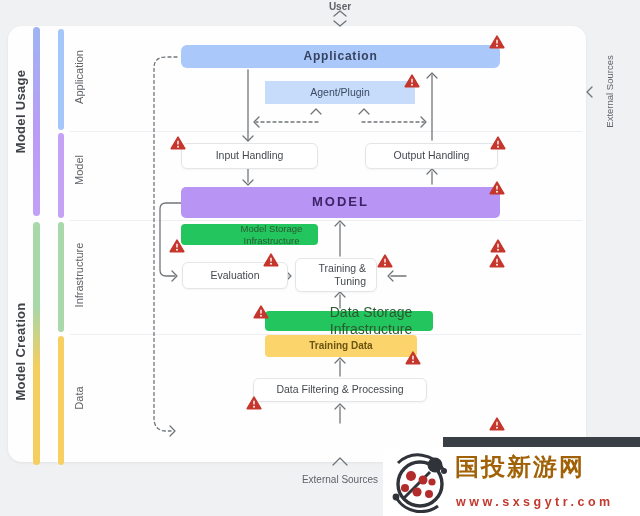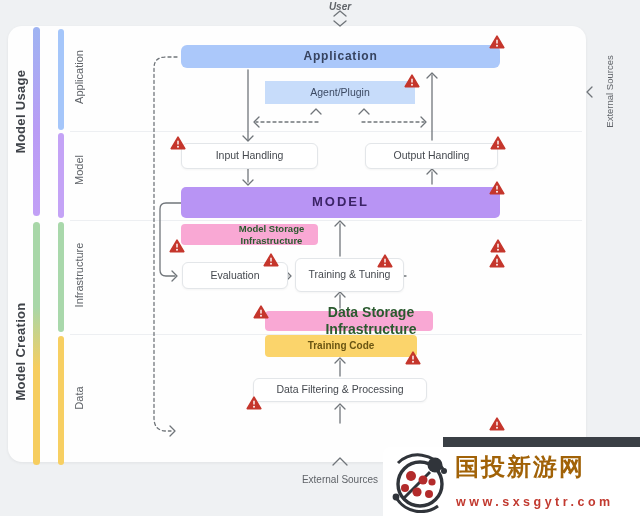--- a/index.html
+++ b/index.html
@@ -25,26 +25,26 @@
   .vlabel.rrail{font-size:9.5px;color:#5f6368;}
   svg.overlay{position:absolute;left:0;top:0;z-index:2;pointer-events:none;}
   .box{
     position:absolute;display:flex;align-items:center;justify-content:center;
     border-radius:6px;box-sizing:border-box;text-align:center;z-index:3;line-height:1.25;
   }
   .box.blue{background:#abc8fa;color:#36435f;font-weight:700;font-size:12px;letter-spacing:.8px;}
   .box.lightblue{background:#c7dcfa;color:#3c4a63;font-size:10.5px;font-weight:500;border-radius:0;}
   .box.white{background:#ffffff;border:1px solid #e3e6e9;box-shadow:0 1px 2px rgba(60,64,67,.05);color:#45494f;font-size:10.5px;text-align:right;}
   .box.purple{background:#b894f4;color:#3b2366;font-weight:700;font-size:13px;letter-spacing:2px;border-radius:5px;}
-  .box.green{background:#f9a8d4;color:#2b5a2f;font-size:9.5px;font-weight:700;border-radius:4px;padding-left:44px;}
+  .box.green{background:#22c55e;color:#2b5a2f;font-size:9.5px;font-weight:400;border-radius:4px;padding-left:44px;}
   .box.yellow{background:#fbd46b;color:#6a5512;font-size:10px;font-weight:700;border-radius:4px;}
   .box.deepyellow{background:#f8cf55;color:#5c4a12;font-weight:700;font-size:11.5px;letter-spacing:.5px;border-radius:5px;}
   .warn{position:absolute;width:16px;height:14px;z-index:4;}
   .toplabel,.bottomlabel{position:absolute;text-align:center;color:#5f6368;z-index:2;}
-  .toplabel{font-size:10px;font-weight:600;font-style:italic;}
+  .toplabel{font-size:10px;font-weight:600;}
   .bottomlabel{font-size:10px;}
   .watermark{position:absolute;z-index:6;}
   .wm-bar{position:absolute;left:443px;top:437px;width:197px;height:11px;background:#3a3f45;}
   .wm-card{position:absolute;left:383px;top:447px;width:257px;height:69px;background:#ffffff;border-top-left-radius:8px;}
   .wm-logo{position:absolute;left:388px;top:449px;width:64px;height:64px;z-index:7;}
   .wm-name{
     position:absolute;left:455px;top:451px;width:182px;z-index:7;
     font-size:24px;font-weight:700;color:#a16207;letter-spacing:2px;
     font-family:"DejaVu Sans","Liberation Sans",sans-serif;white-space:nowrap;
   }
@@ -137,23 +137,23 @@
     </g>
   </svg>
 
   <div class="box blue" style="left:181px;top:45px;width:319px;height:23px">Application</div>
   <div class="box lightblue" style="left:265px;top:81px;width:150px;height:23px">Agent/Plugin</div>
   <div class="box white" style="left:181px;top:143px;width:137px;height:26px">Input Handling</div>
   <div class="box white" style="left:365px;top:143px;width:133px;height:26px">Output Handling</div>
   <div class="box purple" style="left:181px;top:187px;width:319px;height:31px">MODEL</div>
   <div class="box green" style="left:181px;top:224px;width:137px;height:21px">Model Storage Infrastructure</div>
   <div class="box white" style="left:182px;top:262px;width:106px;height:27px">Evaluation</div>
-  <div class="box white" style="left:295px;top:258px;width:109px;height:34px;padding:2px 10px">Training &amp; Tuning</div>
+  <div class="box white" style="left:295px;top:258px;width:82px;height:34px;padding:2px 10px">Training &amp; Tuning</div>
   <div class="box green" style="left:265px;top:311px;width:168px;height:20px;font-size:14px">Data Storage Infrastructure</div>
-  <div class="box yellow" style="left:265px;top:335px;width:152px;height:22px">Training Code</div>
+  <div class="box yellow" style="left:265px;top:335px;width:152px;height:22px">Training Data</div>
   <div class="box white" style="left:253px;top:378px;width:174px;height:24px">Data Filtering &amp; Processing</div>
 
   <span class="warn" style="left:489px;top:35px"><svg width="16" height="14" viewBox="0 0 16 14">
         <path d="M8 1.2 L14.8 12.6 H1.2 Z" fill="#c5362c" stroke="#c5362c" stroke-width="1.6" stroke-linejoin="round"></path>
         <rect x="7.3" y="4.4" width="1.4" height="4.4" rx="0.7" fill="#fff"></rect>
         <circle cx="8" cy="10.7" r="0.95" fill="#fff"></circle>
       </svg></span>
   <span class="warn" style="left:404px;top:74px"><svg width="16" height="14" viewBox="0 0 16 14">
         <path d="M8 1.2 L14.8 12.6 H1.2 Z" fill="#c5362c" stroke="#c5362c" stroke-width="1.6" stroke-linejoin="round"></path>
         <rect x="7.3" y="4.4" width="1.4" height="4.4" rx="0.7" fill="#fff"></rect>

